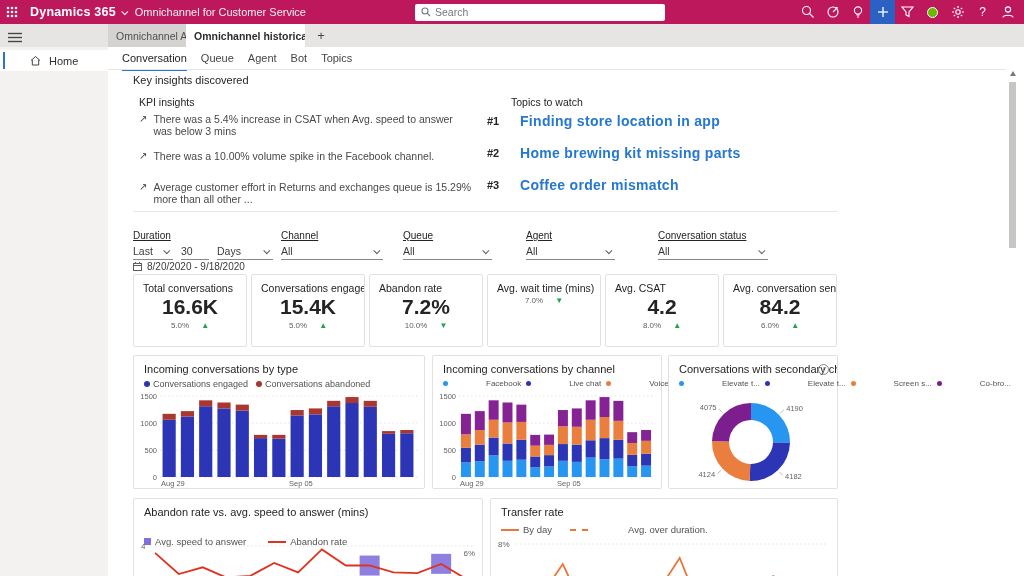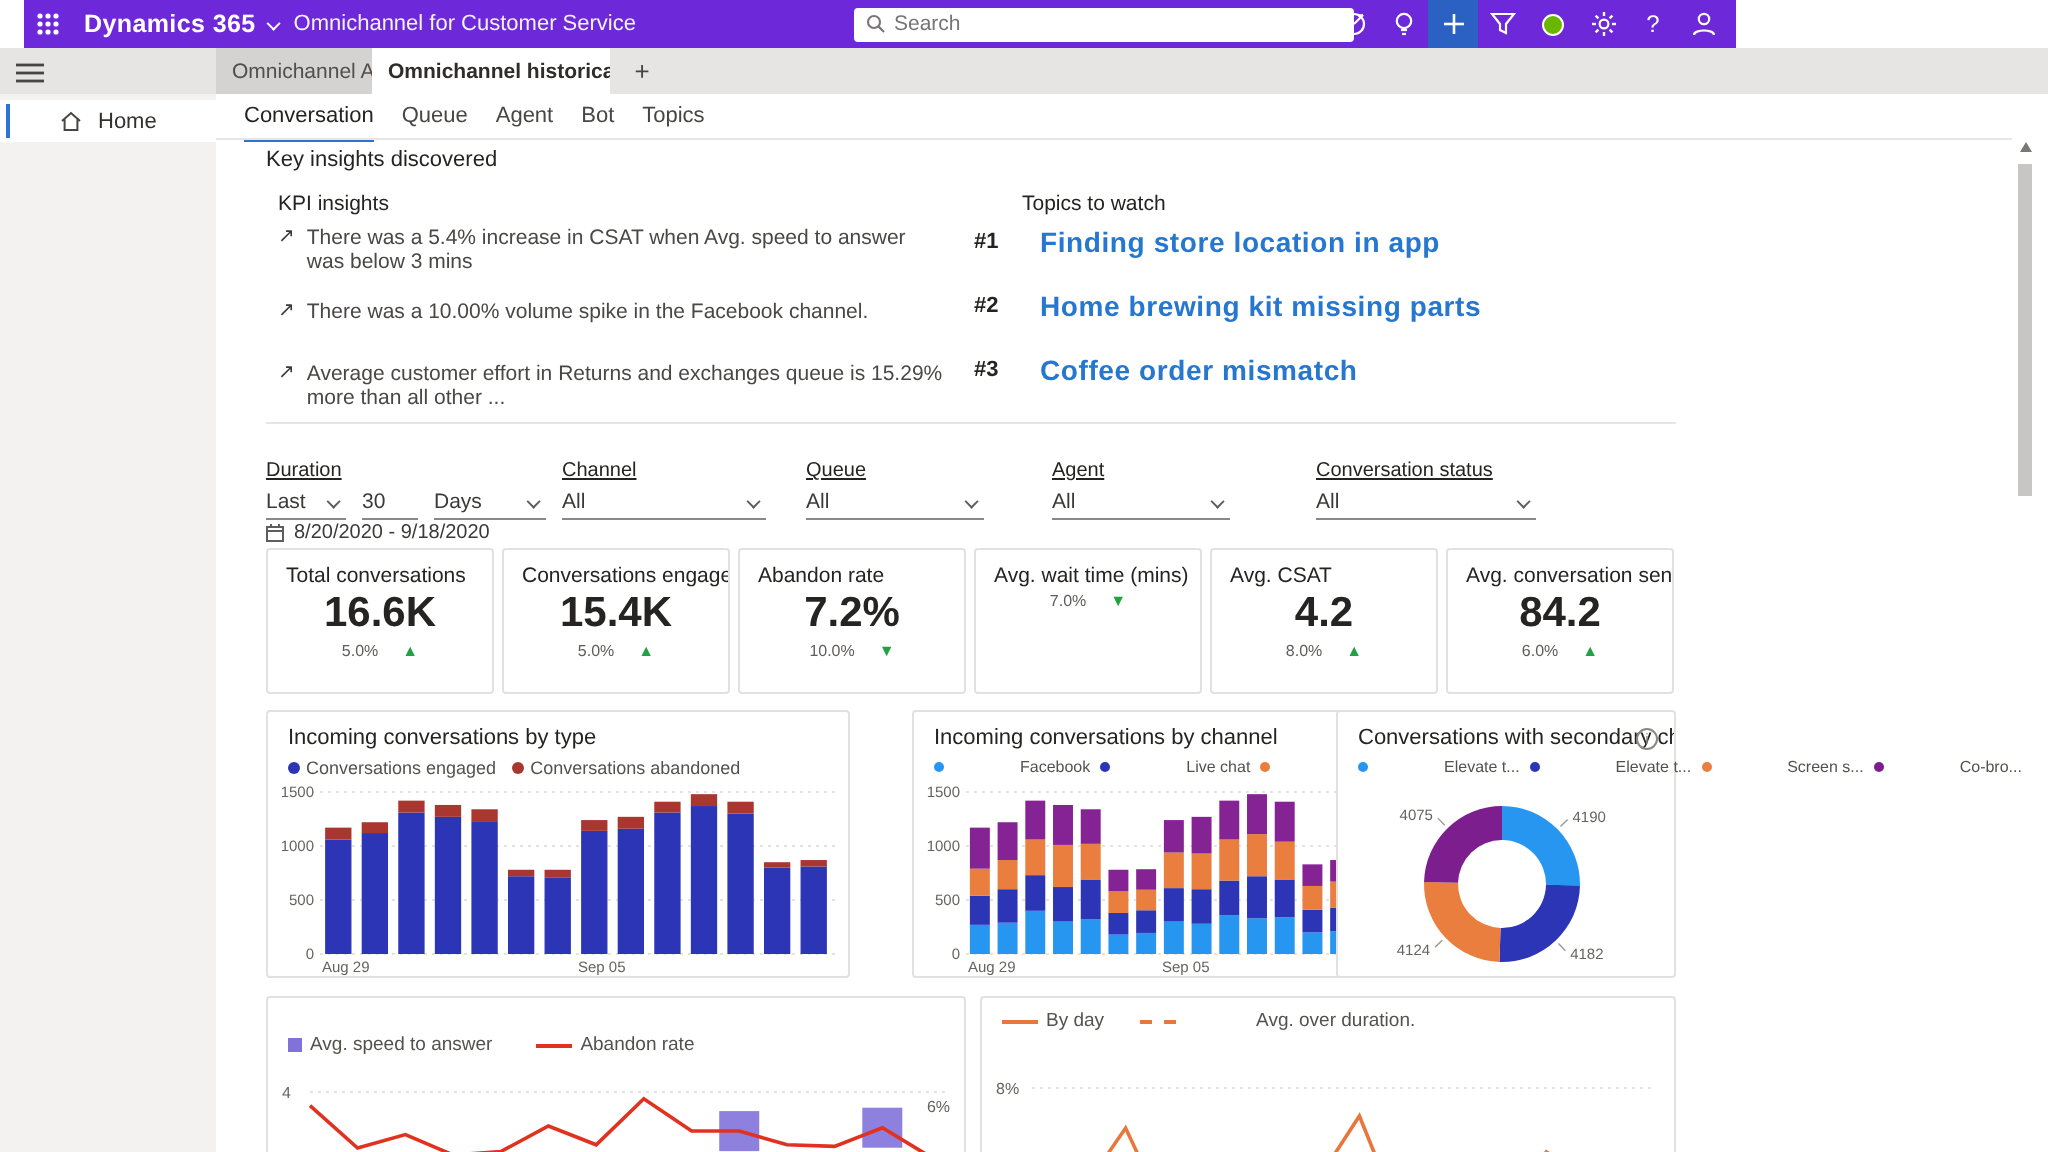--- a/index.html
+++ b/index.html
@@ -1,21 +1,21 @@
 <!DOCTYPE html>
 <html><head>
 <meta charset="utf-8">
 <style>
   * { margin:0; padding:0; box-sizing:border-box; }
   html,body { width:1024px; height:576px; overflow:hidden; background:#fff;
     font-family:"Liberation Sans", sans-serif; }
 
   
-  .topbar { position:absolute; left:12px; top:0; width:856px; height:24px;
-    background:#6d28d9; display:flex; align-items:center; color:#fff; z-index:30; }
+  .topbar { position:absolute; left:0; top:0; width:1024px; height:24px;
+    background:#be185d; display:flex; align-items:center; color:#fff; z-index:30; }
   .waffle { width:24px; height:24px; display:flex; align-items:center; justify-content:center; cursor:pointer; }
   .brand { font-size:12.5px; font-weight:bold; margin-left:6px; letter-spacing:.2px; }
   .brand-chev { margin-left:7px; }
   .chev { display:inline-block; width:5px; height:5px; border-left:1.2px solid currentColor;
     border-bottom:1.2px solid currentColor; transform:rotate(-45deg) translateY(-1px); }
   .appname { font-size:11px; margin-left:7px; color:#f2f2f2; }
   .searchbox { position:absolute; left:415px; top:3.5px; width:250px; height:17px;
     background:#fff; border-radius:2px; display:flex; align-items:center; }
   .searchbox svg { margin:0 4px 0 6px; }
   .searchbox input { border:none; outline:none; flex:1; font-size:10.5px; color:#333;
@@ -398,21 +398,21 @@
       <rect x="223.70285714285714" y="8.86" width="13.165714285714284" height="5.94" fill="#a93730"></rect>
       <rect x="241.98857142857142" y="41.8" width="13.165714285714284" height="43.2" fill="#2b35b5"></rect>
       <rect x="241.98857142857142" y="39.1" width="13.165714285714284" height="2.7" fill="#a93730"></rect>
       <rect x="260.27428571428567" y="41.26" width="13.165714285714284" height="43.74" fill="#2b35b5"></rect>
       <rect x="260.27428571428567" y="38.02" width="13.165714285714284" height="3.24" fill="#a93730"></rect>
       <text x="21" y="94" font-size="7.5" fill="#666461">Aug 29</text>
       <text x="149" y="94" font-size="7.5" fill="#666461">Sep 05</text>
     </svg>
 </div>
 
-<div class="card" style="left:456px; top:355px; width:230px; height:134px;">
+<div class="card" style="left:432px; top:355px; width:230px; height:134px;">
   <div class="title">Incoming conversations by channel</div>
   <div class="legend small">
     <span class="item">
         <span class="dot" style="background: rgb(38, 150, 240);"></span>
         <span class="lbl">Facebook</span>
       </span>
     <span class="item">
         <span class="dot" style="background: rgb(43, 53, 181);"></span>
         <span class="lbl">Live chat</span>
       </span>
@@ -526,20 +526,21 @@
       <path d="M76.72,87.98 A39 39 0 0 1 39.01,48.00 L56.01,48.43 A22 22 0 0 0 77.28,70.99 Z" fill="#e97e3f"></path>
       <line x1="48.173334738389855" y1="77.13129999434543" x2="44.53593653575447" y2="80.56194633511925" stroke="#9b9996" stroke-width="0.7"></line>
       <text x="42.080977254700315" y="84.43420487142879" font-size="7.5" fill="#666461" text-anchor="end">4124</text>
       <path d="M39.01,48.00 A39 39 0 0 1 78.00,10.00 L78.00,27.00 A22 22 0 0 0 56.01,48.43 Z" fill="#7d1e8f"></path>
       <line x1="49.38337711035058" y1="19.638649649725014" x2="45.893545050637236" y2="16.057997167984162" stroke="#9b9996" stroke-width="0.7"></line>
       <text x="43.4976122267519" y="17.12573617528782" font-size="7.5" fill="#666461" text-anchor="end">4075</text>
     </svg>
 </div>
 
 <div class="card" style="left:133px; top:498px; width:350px; height:150px;">
+  <div class="title">Abandon rate vs. avg. speed to answer (mins)</div>
   <div class="legend" style="margin-top:18px;">
     <span class="item">
         <span class="sq" style="background: rgb(129, 114, 218);"></span>
         <span class="lbl" style="font-size:9.5px;">Avg. speed to answer</span>
       </span>
     <span class="item" style="margin-left:14px;">
         <span class="line-sw" style="background: rgb(224, 50, 31);"></span>
         <span class="lbl" style="font-size:9.5px;">Abandon rate</span>
       </span>
   </div>
@@ -547,20 +548,21 @@
       <line x1="16" y1="9" x2="336" y2="9" stroke="#dcdad8" stroke-width="0.8" stroke-dasharray="1.5 2.5"></line>
       <text x="2" y="12" font-size="8" fill="#666461">4</text>
       <rect x="220.6153846153846" y="18.549999999999997" width="20" height="20" fill="#8172da" opacity="0.9"></rect>
       <rect x="292.1538461538462" y="16.85" width="20" height="20" fill="#8172da" opacity="0.9"></rect>
       <polyline points="16.0,15.8 39.8,37.0 63.7,30.3 87.5,40.5 111.4,38.8 135.2,26.0 159.1,35.4 182.9,12.4 206.8,28.5 230.6,28.5 254.5,35.4 278.3,36.2 302.2,26.9 326.0,41.3" fill="none" stroke="#e0321f" stroke-width="1.8"></polyline>
       <text x="336" y="19" text-anchor="end" font-size="8" fill="#666461">6%</text>
     </svg>
 </div>
 
 <div class="card" style="left:490px; top:498px; width:348px; height:150px;">
+  <div class="title">Transfer rate</div>
   <div class="legend" style="margin-top:6px;">
     <span class="item">
         <span class="line-sw" style="background: rgb(232, 119, 61);"></span>
         <span class="lbl" style="font-size:9.5px;">By day</span>
       </span>
     <span class="item" style="margin-left:10px;gap:36px;">
         <span class="dash" style="border-top-color: rgb(232, 119, 61);"></span>
         <span class="lbl" style="font-size:9.5px;">Avg. over duration.</span>
       </span>
   </div>

